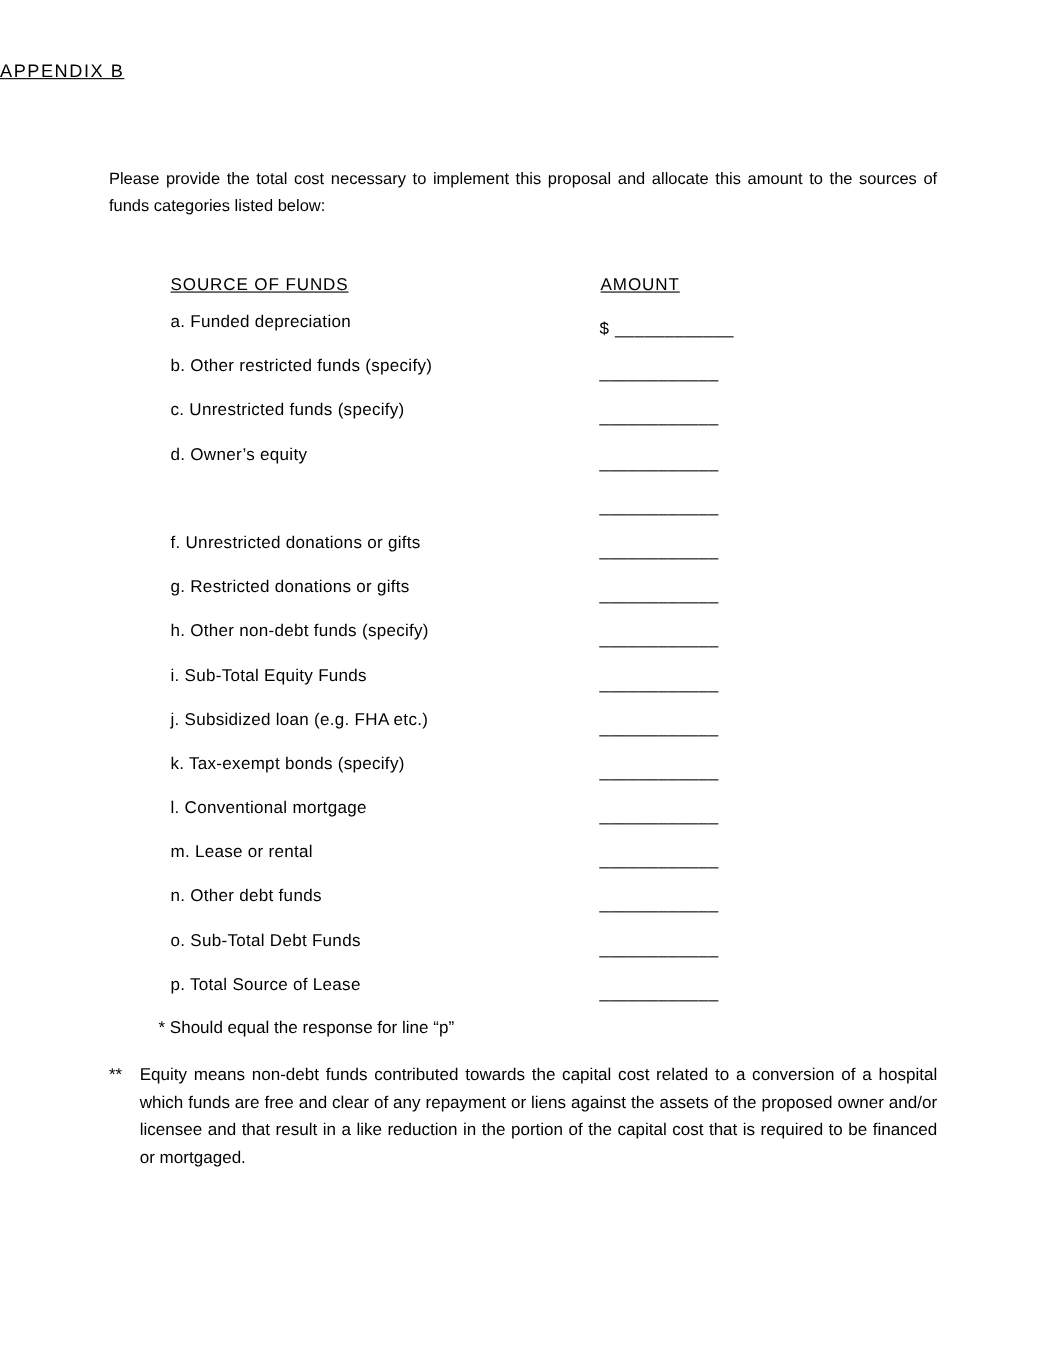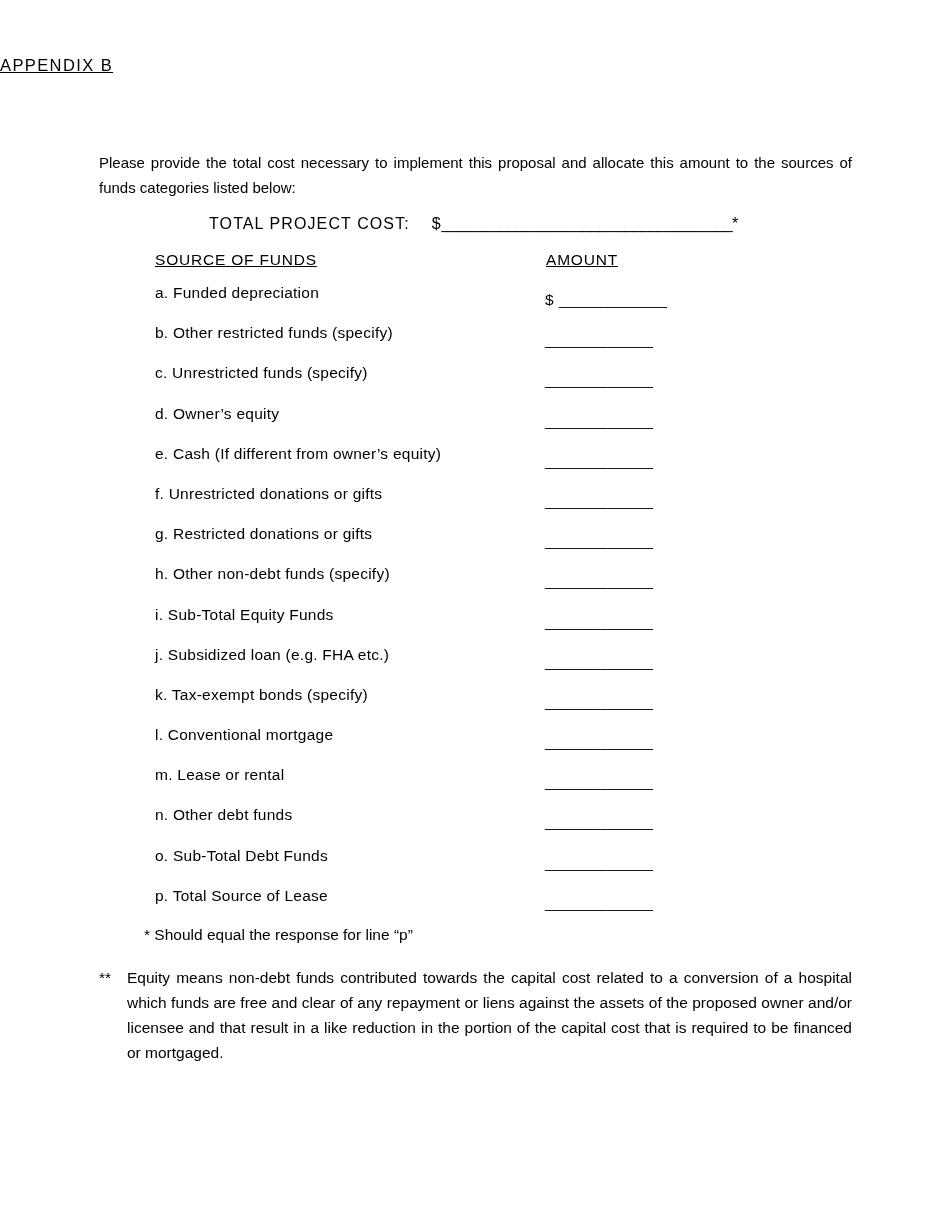--- a/index.html
+++ b/index.html
@@ -144,23 +144,20 @@
 </style>
 </head>
 <body>
 
 <div class="page">
 
   <div class="title">APPENDIX B</div>
 
   <div class="intro">Please provide the total cost necessary to implement this proposal and allocate this amount to the sources of funds categories listed below:</div>
 
-  <div class="total-line">
-    <span class="total-label">TOTAL PROJECT COST:</span><span class="total-dollar">$</span><span class="total-rule">___________________________________</span><span>*</span>
-  </div>
 
   <div class="headers">
     <span class="hdr-source">SOURCE OF FUNDS</span>
     <span class="hdr-amount">AMOUNT</span>
   </div>
 
   <div class="rows">
 
     <div class="row">
       <span class="row-label">a. Funded depreciation</span>
@@ -176,21 +173,20 @@
       <span class="row-label">c. Unrestricted funds (specify)</span>
       <span class="row-amount"><span>____________</span></span>
     </div>
 
     <div class="row">
       <span class="row-label">d. Owner’s equity</span>
       <span class="row-amount"><span>____________</span></span>
     </div>
 
     <div class="row">
-      <span class="row-label">e. Cash (If different from owner’s equity)</span>
       <span class="row-amount"><span>____________</span></span>
     </div>
 
     <div class="row">
       <span class="row-label">f. Unrestricted donations or gifts</span>
       <span class="row-amount"><span>____________</span></span>
     </div>
 
     <div class="row">
       <span class="row-label">g. Restricted donations or gifts</span>

